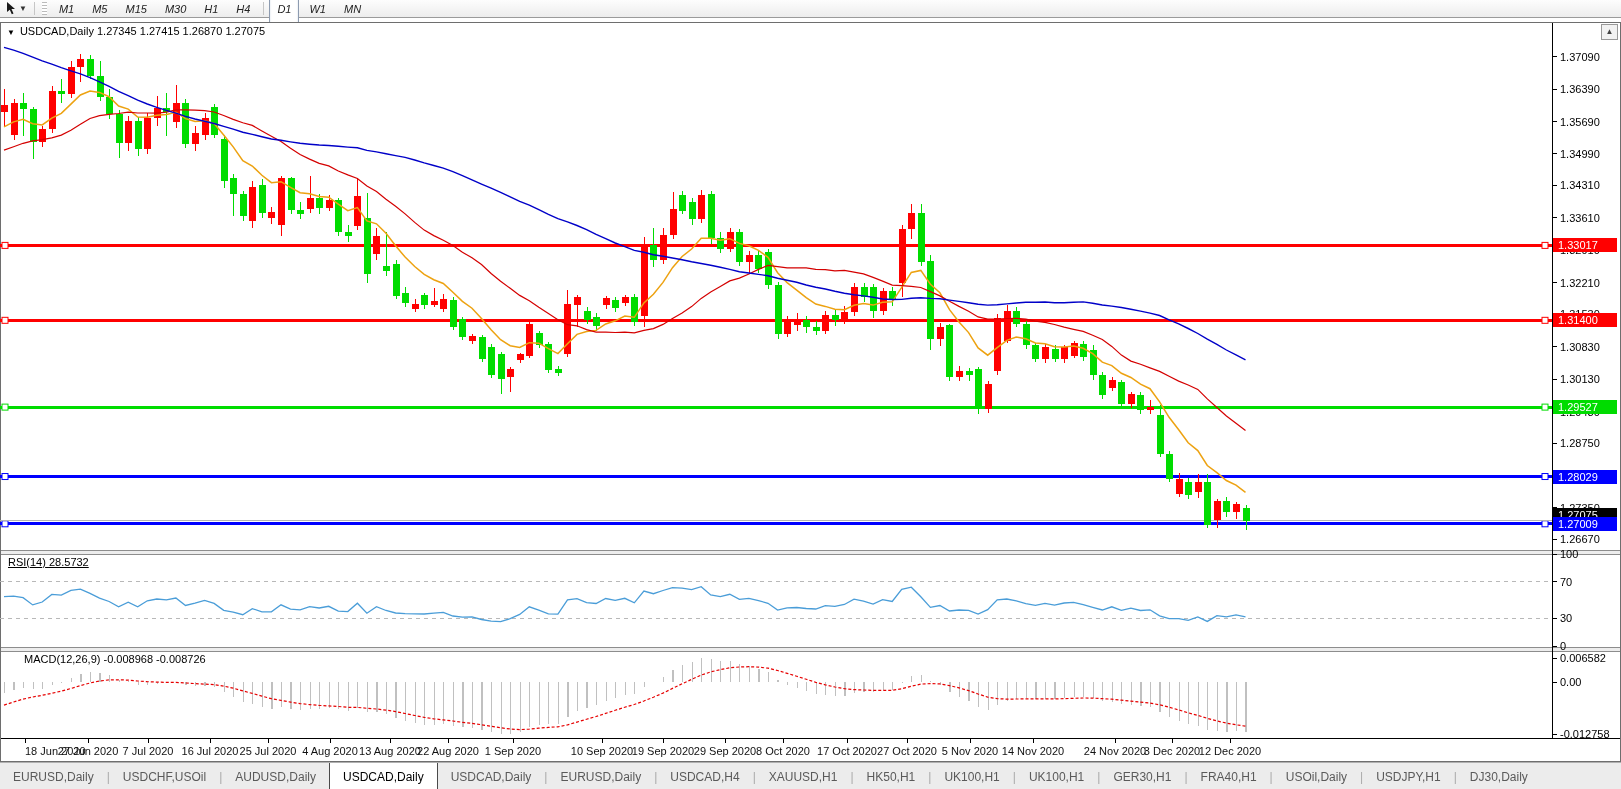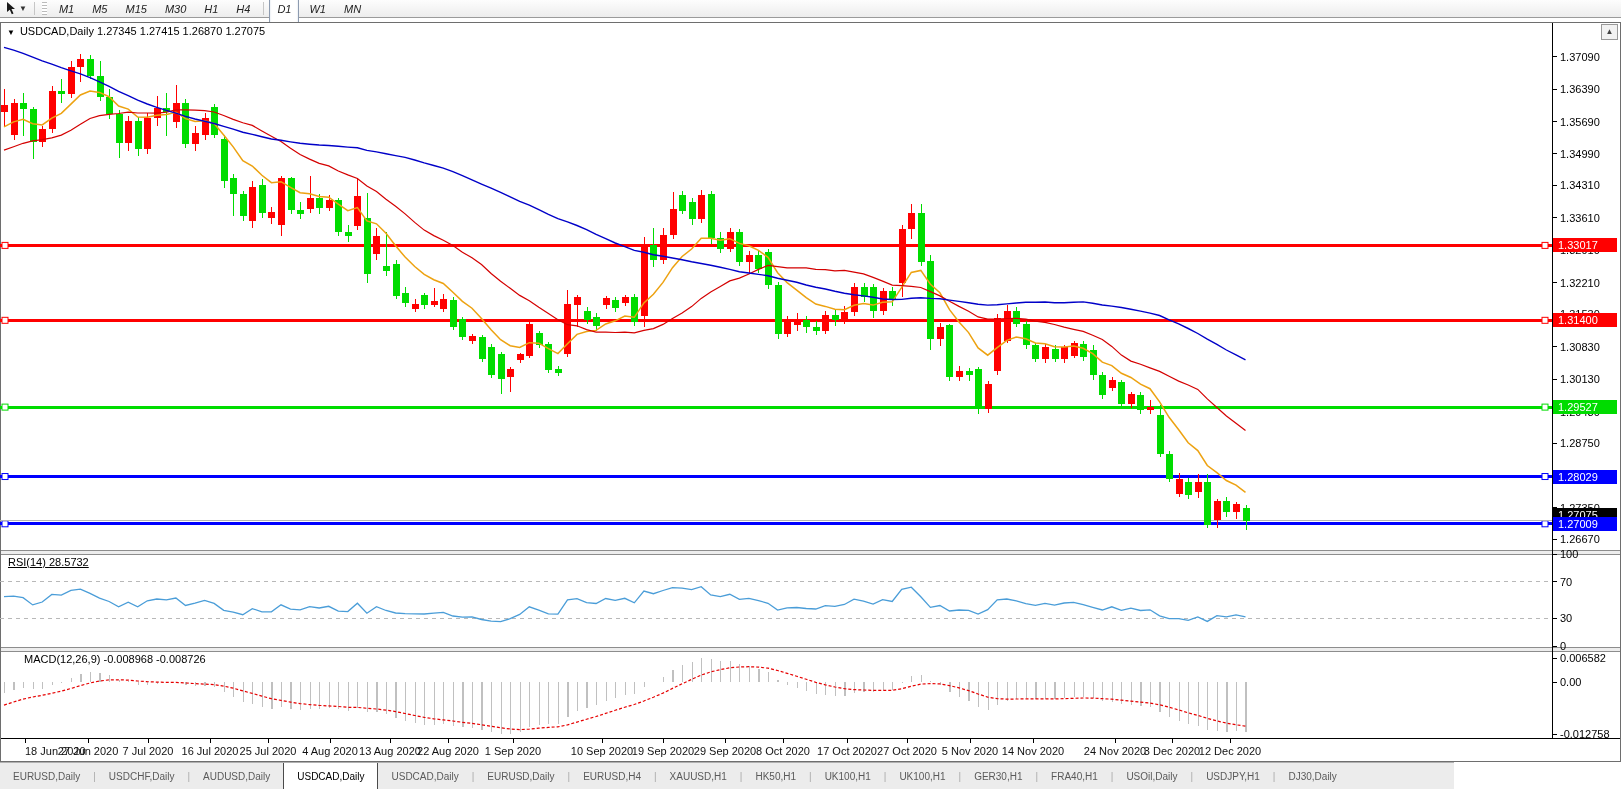--- a/index.html
+++ b/index.html
@@ -18,22 +18,22 @@
   
   #chart-svg{position:absolute;left:0;top:0;}
   .overlay{position:absolute;font-size:11px;color:#000;white-space:pre;}
   #legend{left:7px;top:25px;text-align:right;}
   #legend .exp{font-size:8px;margin-right:5px;}
   #rsi-label{left:8px;top:556px;text-decoration:underline;}
   #macd-label{left:8px;top:653px;margin-left:16px;}
   #chart-up-btn{position:absolute;right:3px;top:24px;width:15px;height:14px;border:1px solid #999;
     background:#f2f2f2;font-size:8px;line-height:13px;text-align:center;color:#444;}
   
-  #tabbar{position:absolute;left:0;top:762px;width:1454px;height:27px;background:#ececec;
-    border-top:1px solid #b0b0b0;display:flex;align-items:stretch;font-size:10px;color:#5a5a5a;overflow:hidden;}
+  #tabbar{position:absolute;left:0;top:762px;width:1621px;height:27px;background:#ececec;
+    border-top:1px solid #b0b0b0;display:flex;align-items:stretch;font-size:12px;color:#5a5a5a;overflow:hidden;}
   .tab{display:flex;align-items:center;padding:0 13px;cursor:default;white-space:nowrap;}
   .tab.active{background:#ffffff;border:1px solid #4a4a4a;border-bottom:none;margin-top:-1px;color:#000;}
   .tab-sep{display:flex;align-items:center;color:#aaa;}
 </style>
 </head>
 <body>
 
 <div id="app">
 
   <div id="toolbar">
@@ -608,29 +608,29 @@
 
   <div class="overlay" id="legend"><span class="exp">▼</span><span>USDCAD,Daily</span><span> </span><span>1.27345 1.27415 1.26870 1.27075</span></div>
   <div class="overlay" id="rsi-label"><span>RSI(14)</span><span> </span><span>28.5732</span></div>
   <div class="overlay" id="macd-label"><span>MACD(12,26,9)</span><span> </span><span>-0.008968 -0.008726</span></div>
   <div id="chart-up-btn">▲</div>
 
   <div id="tabbar">
     <span id="tabs-holder" style="display:flex;align-items:stretch;">
         <span class="tab">EURUSD,Daily</span>
         <span class="tab-sep">|</span>
-        <span class="tab">USDCHF,Daily</span>
+        <span class="tab">USDCHF,USOil</span>
         <span class="tab-sep">|</span>
         <span class="tab">AUDUSD,Daily</span>
         <span class="tab active">USDCAD,Daily</span>
         <span class="tab">USDCAD,Daily</span>
         <span class="tab-sep">|</span>
         <span class="tab">EURUSD,Daily</span>
         <span class="tab-sep">|</span>
-        <span class="tab">EURUSD,H4</span>
+        <span class="tab">USDCAD,H4</span>
         <span class="tab-sep">|</span>
         <span class="tab">XAUUSD,H1</span>
         <span class="tab-sep">|</span>
         <span class="tab">HK50,H1</span>
         <span class="tab-sep">|</span>
         <span class="tab">UK100,H1</span>
         <span class="tab-sep">|</span>
         <span class="tab">UK100,H1</span>
         <span class="tab-sep">|</span>
         <span class="tab">GER30,H1</span>

